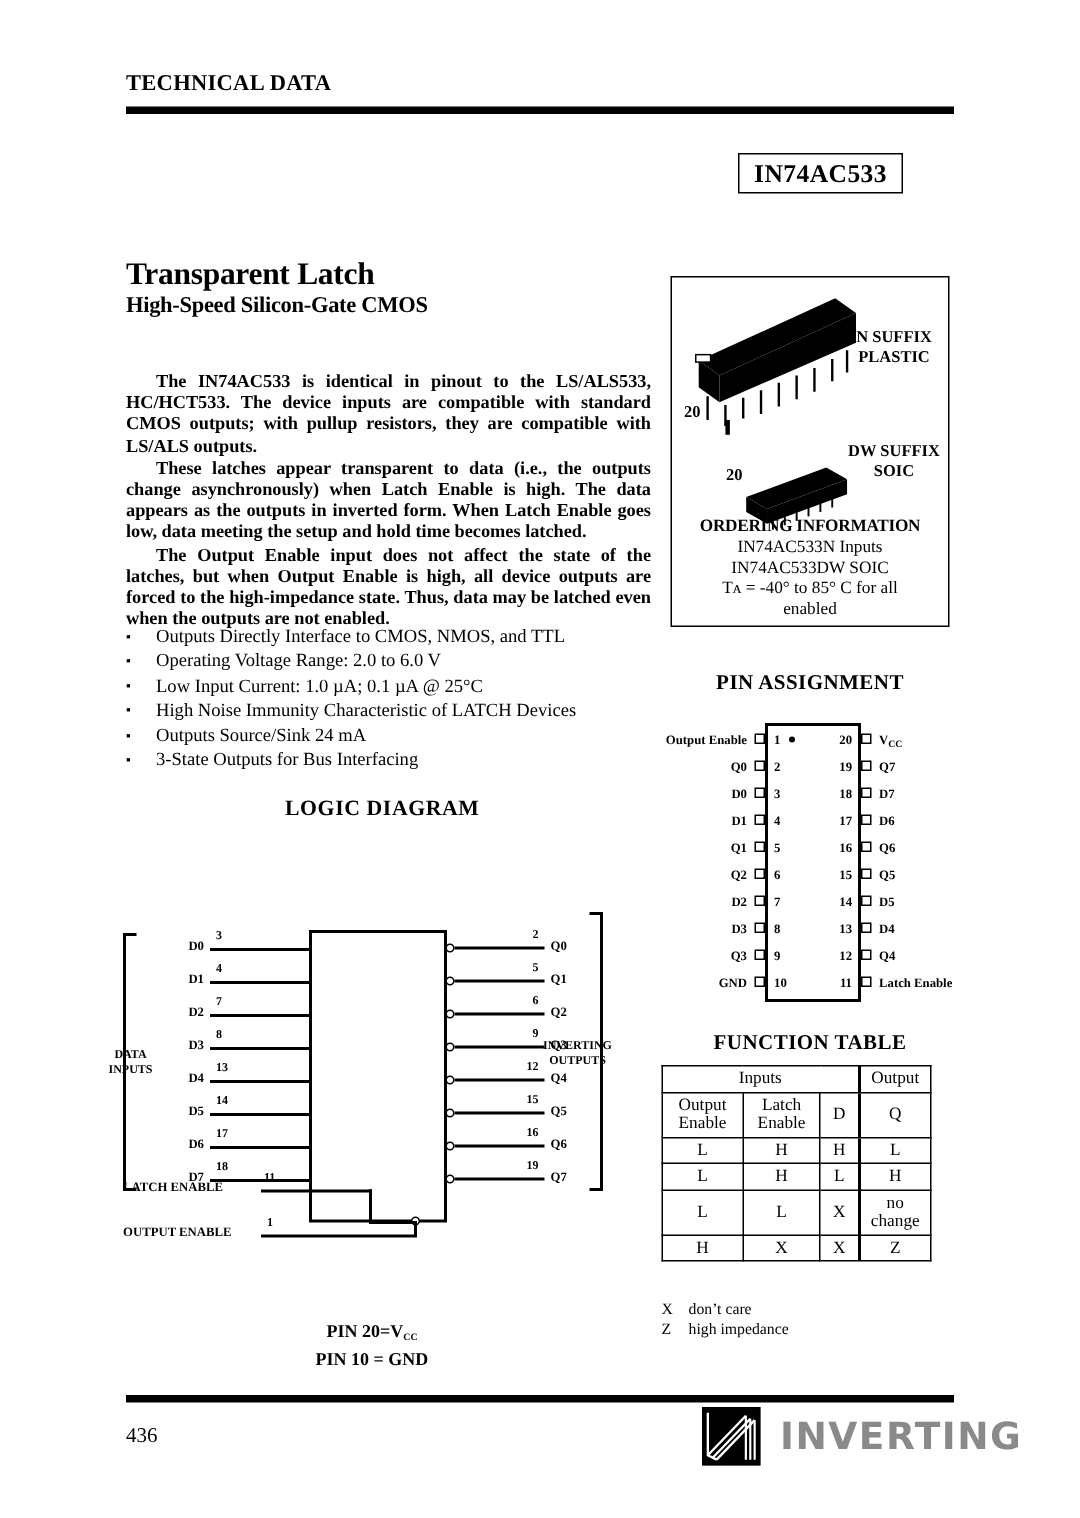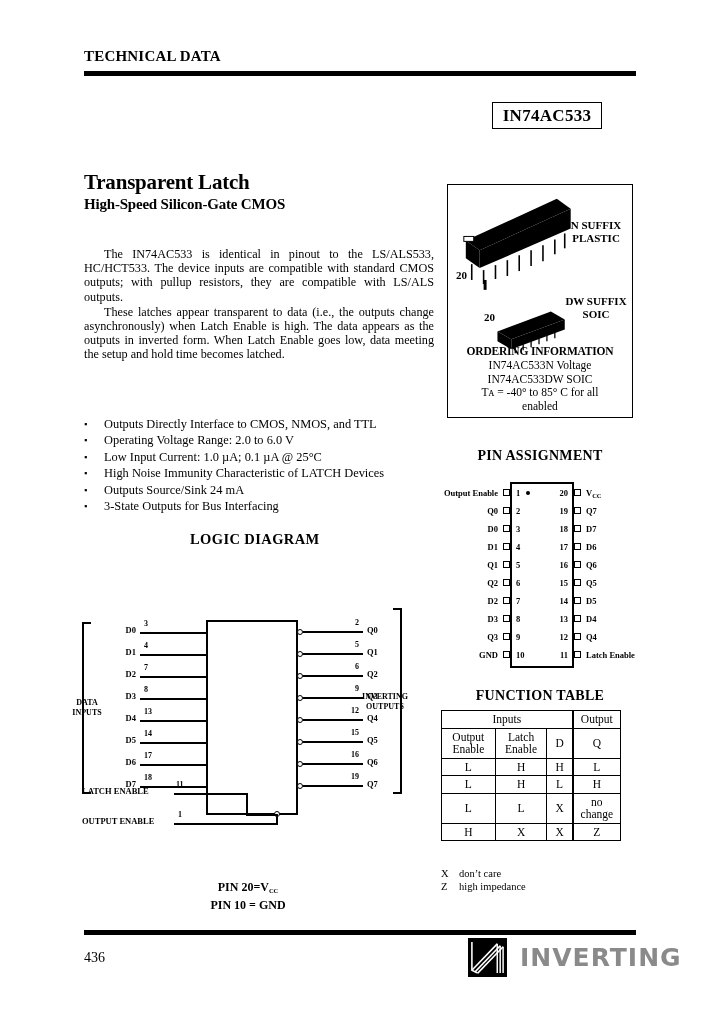--- a/index.html
+++ b/index.html
@@ -48,21 +48,21 @@
     position: absolute; left: 84px; top: 196px;
     font-weight: bold; font-size: 15px; letter-spacing: -.2px;
   }
 
   .body-text {
     position: absolute; left: 84px; top: 247px;
     width: 350px;
     font-size: 12.2px; line-height: 14.2px;
     text-align: justify;
   }
-  .body-text p { margin: 0 0 1px 0; text-indent: 20px; }
+  .body-text p { margin: 0 0 1px 0; text-indent: 20px; font-weight: bold; }
 
   .features {
     position: absolute; left: 84px; top: 416px;
     width: 360px;
     font-size: 12.4px; line-height: 16.4px;
   }
   .feat-row { display: flex; }
   .feat-bullet { width: 20px; flex: none; font-size: 9px; line-height: 16.4px; }
   .feat-text { flex: 1; }
 
@@ -224,20 +224,21 @@
   <div class="hdr-label">TECHNICAL DATA</div>
   <div class="hdr-rule"></div>
   <div class="part-box">IN74AC533</div>
 
   <div class="title2">Transparent Latch</div>
   <div class="subtitle">High-Speed Silicon-Gate CMOS</div>
 
   <div class="body-text">
     <p>The IN74AC533 is identical in pinout to the LS/ALS533, HC/HCT533. The device inputs are compatible with standard CMOS outputs; with pullup resistors, they are compatible with LS/ALS outputs.</p>
     <p>These latches appear transparent to data (i.e., the outputs change asynchronously) when Latch Enable is high. The data appears as the outputs in inverted form. When Latch Enable goes low, data meeting the setup and hold time becomes latched.</p>
+    <p>The Output Enable input does not affect the state of the latches, but when Output Enable is high, all device outputs are forced to the high-impedance state. Thus, data may be latched even when the outputs are not enabled.</p>
   </div>
 
   <div class="features">
     <div class="feat-row">
       <span class="feat-bullet">▪</span>
       <span class="feat-text">Outputs Directly Interface to CMOS, NMOS, and TTL</span>
     </div>
     <div class="feat-row">
       <span class="feat-bullet">▪</span>
       <span class="feat-text">Operating Voltage Range: 2.0 to 6.0 V</span>
@@ -491,21 +492,21 @@
     </div>
     <div class="sfx" style="left:112px; top:110px; width:72px;">
       <div>DW SUFFIX</div>
       <div>SOIC</div>
     </div>
     <div class="pincnt" style="left:8px; top:84px;">20</div>
     <div class="pincnt" style="left:36px; top:126px;">20</div>
 
     <div class="order-title">ORDERING INFORMATION</div>
     <div class="order-lines">
-      <div>IN74AC533N Voltage</div>
+      <div>IN74AC533N Inputs</div>
       <div>IN74AC533DW SOIC</div>
       <div>Tᴀ = -40° to 85° C for all</div>
       <div>enabled</div>
     </div>
   </div>
 
   <div class="pa-title">PIN ASSIGNMENT</div>
 
   <div class="pa">
     <div class="chip"></div>

